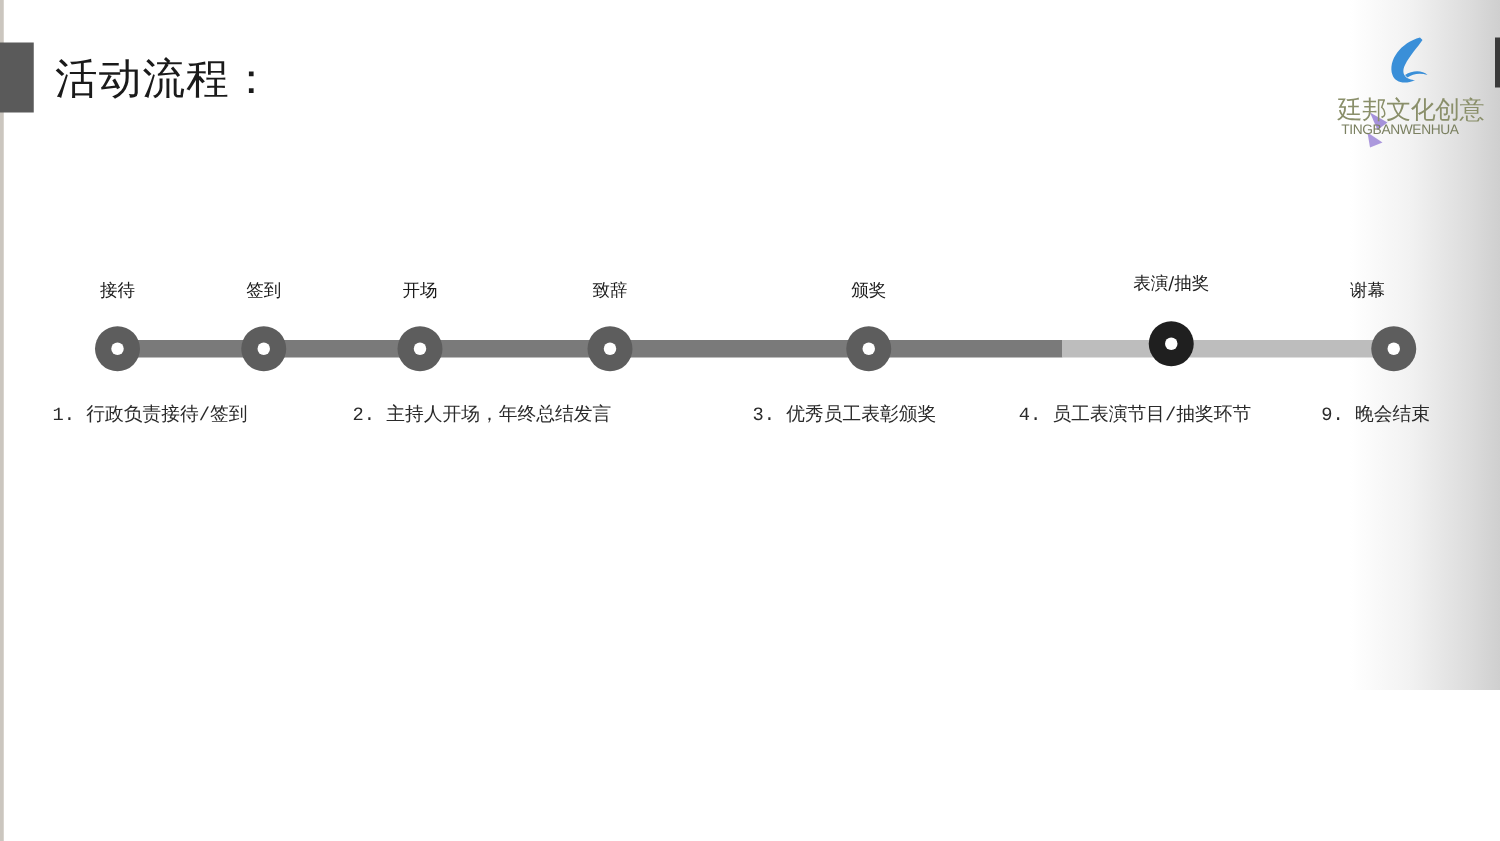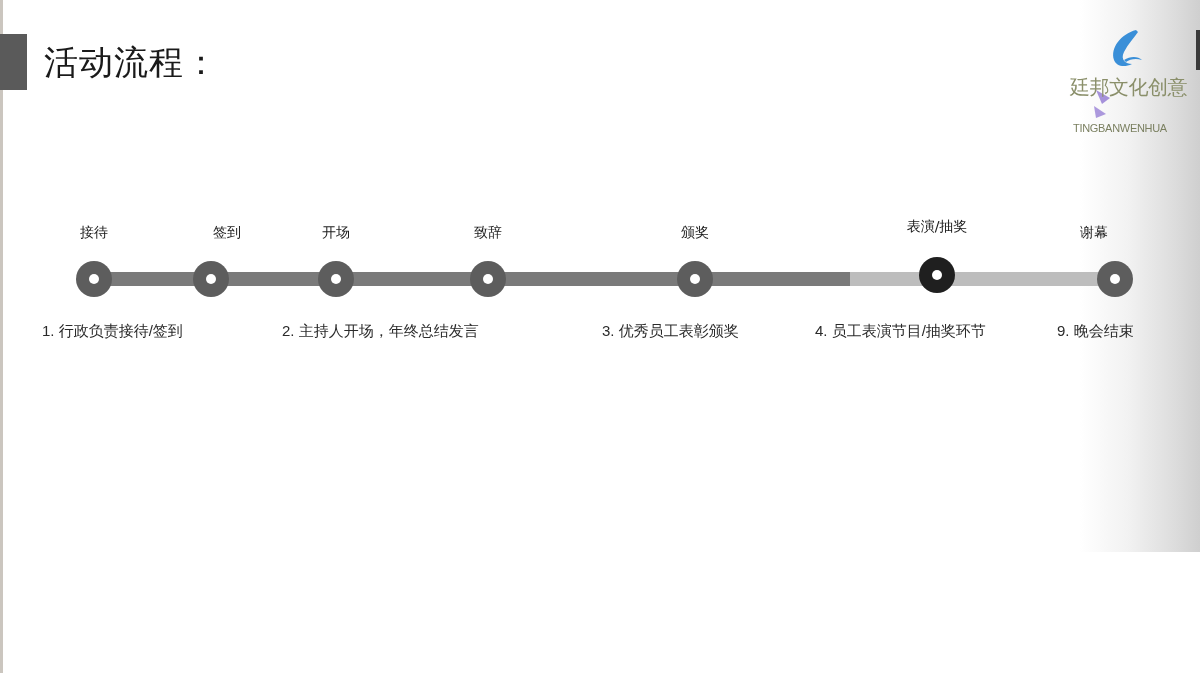--- a/index.html
+++ b/index.html
@@ -32,21 +32,20 @@
   .logo { position: absolute; left: 1066px; top: 26px; width: 120px; height: 96px; }
   .logo-text {
     position: absolute; left: 1070px; top: 74px;
     font-size: 20px; color: #8a8f6a; letter-spacing: -0.5px;
     font-family: "DejaVu Sans", sans-serif;
   }
   .logo-sub {
     position: absolute; left: 1073px; top: 98px;
     font-size: 11px; color: #7b8061; letter-spacing: -0.3px;
     font-family: "Liberation Sans", sans-serif;
-    margin-top: 24px;
   }
   .track {
     position: absolute; top: 272px; height: 14px;
   }
   .track.done { left: 93px; width: 757px; background: #7a7a7a; }
   .track.todo { left: 850px; width: 266px; background: #bdbdbd; }
   .node {
     position: absolute; width: 36px; height: 36px; border-radius: 50%;
     background: #5d5d5d; display: flex; align-items: center; justify-content: center;
     box-sizing: border-box;
@@ -55,21 +54,21 @@
   .node .dot {
     width: 10px; height: 10px; border-radius: 50%; background: #ffffff;
   }
   .step-label {
     position: absolute; font-size: 14px; color: #1a1a1a; white-space: nowrap;
     transform: translateX(-50%);
     font-family: "DejaVu Sans", sans-serif;
   }
   .desc {
     position: absolute; top: 322px; font-size: 15px; color: #2a2a2a; white-space: nowrap;
-    font-family: Liberation Sans, sans-serif;
+    font-family: Liberation Mono, monospace;
   }
 </style>
 </head>
 <body>
 
 <div class="slide">
   <div class="left-border"></div>
   <div class="title-bar"></div>
   <div class="right-bar"></div>
 
@@ -85,21 +84,21 @@
   <div class="logo-sub">TINGBANWENHUA</div>
 
   <div class="track done"></div>
   <div class="track todo"></div>
 
   <div id="steps">
       <div class="step-label" style="left: 94px; top: 224px;">接待</div>
       <div class="node" style="left: 76px; top: 261px;">
         <div class="dot"></div>
       </div>
-      <div class="step-label" style="left: 227px; top: 224px; text-align: center;">签到</div>
+      <div class="step-label" style="left: 211px; top: 224px; text-align: center;">签到</div>
       <div class="node" style="left: 193px; top: 261px;">
         <div class="dot"></div>
       </div>
       <div class="step-label" style="left: 336px; top: 224px;">开场</div>
       <div class="node" style="left: 318px; top: 261px;">
         <div class="dot"></div>
       </div>
       <div class="step-label" style="left: 488px; top: 224px;">致辞</div>
       <div class="node" style="left: 470px; top: 261px;">
         <div class="dot"></div>

